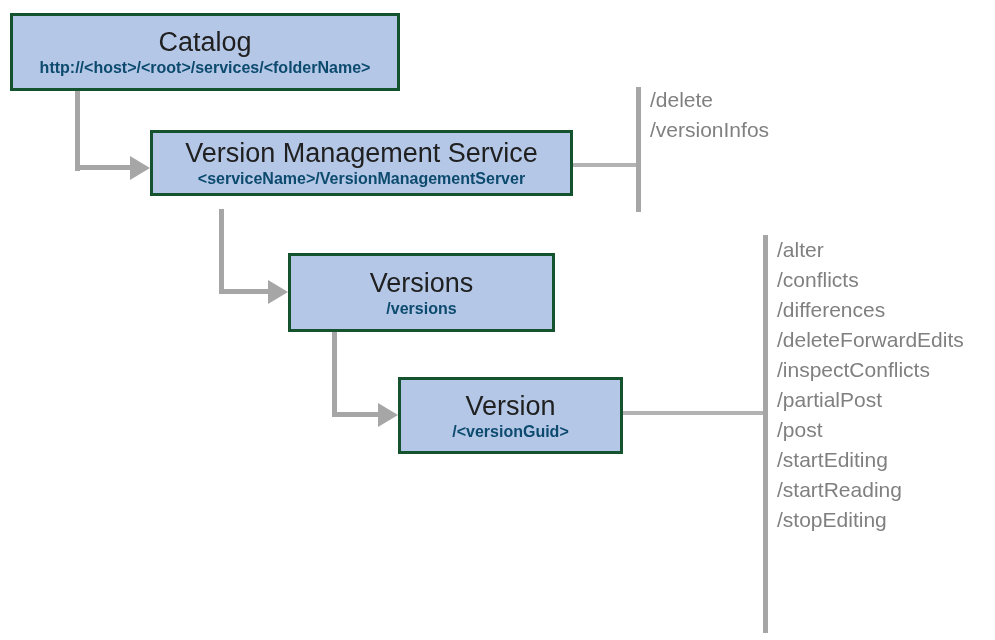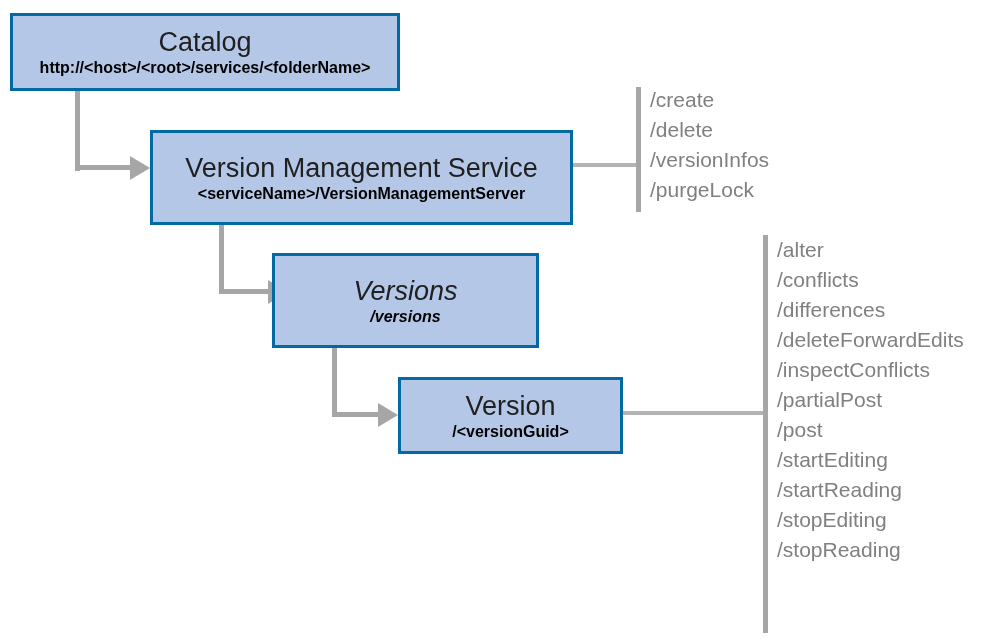--- a/index.html
+++ b/index.html
@@ -8,42 +8,42 @@
     background: #ffffff;
     font-family: "Liberation Sans", sans-serif;
     overflow: hidden;
   }
   .canvas { position: relative; width: 995px; height: 640px; }
 
   
   .node {
     position: absolute;
     background: #b4c7e7;
-    border: 3px solid #0369a1;
+    border: 3px solid #14532d;
     display: flex;
     flex-direction: column;
     align-items: center;
     justify-content: center;
   }
   .node-title {
     font-size: 27px;
     color: #202020;
     line-height: 32px;
     white-space: nowrap;
   }
   .node-subtitle {
     font-size: 16px;
     font-weight: 700;
-    color: #000000;
+    color: #0c4a6e;
     line-height: 20px;
     white-space: nowrap;
   }
   #node-catalog  { left: 10px;  top: 13px;  width: 390px; height: 78px; }
-  #node-vms      { left: 150px; top: 130px; width: 423px; height: 95px; }
-  #node-versions { left: 272px; top: 253px; width: 267px; height: 95px; font-style: italic; }
+  #node-vms      { left: 150px; top: 130px; width: 423px; height: 66px; }
+  #node-versions { left: 288px; top: 253px; width: 267px; height: 79px; }
   #node-version  { left: 398px; top: 377px; width: 225px; height: 77px; }
 
   
   .seg { position: absolute; background: #a6a6a6; }
   #c1-v { left: 75px;  top: 91px;  width: 5px;  height: 80px; }
   #c1-h { left: 75px;  top: 165px; width: 56px; height: 5px; }
   #c2-v { left: 219px; top: 209px; width: 5px;  height: 85px; }
   #c2-h { left: 219px; top: 289px; width: 50px; height: 5px; }
   #c3-v { left: 332px; top: 330px; width: 5px;  height: 87px; }
   #c3-h { left: 332px; top: 412px; width: 47px; height: 5px; }
@@ -115,33 +115,30 @@
     <div class="node-title">Versions</div>
     <div class="node-subtitle">/versions</div>
   </div>
 
   <div class="node" id="node-version">
     <div class="node-title">Version</div>
     <div class="node-subtitle">/&lt;versionGuid&gt;</div>
   </div>
 
   <div class="endpoints" id="endpoints-vms">
-    <div class="ep">/create</div>
     <div class="ep">/delete</div>
     <div class="ep">/versionInfos</div>
-    <div class="ep">/purgeLock</div>
   </div>
 
   <div class="endpoints" id="endpoints-version">
     <div class="ep">/alter</div>
     <div class="ep">/conflicts</div>
     <div class="ep">/differences</div>
     <div class="ep">/deleteForwardEdits</div>
     <div class="ep">/inspectConflicts</div>
     <div class="ep">/partialPost</div>
     <div class="ep">/post</div>
     <div class="ep">/startEditing</div>
     <div class="ep">/startReading</div>
     <div class="ep">/stopEditing</div>
-    <div class="ep">/stopReading</div>
   </div>
 
 </div>
 
 </body></html>

